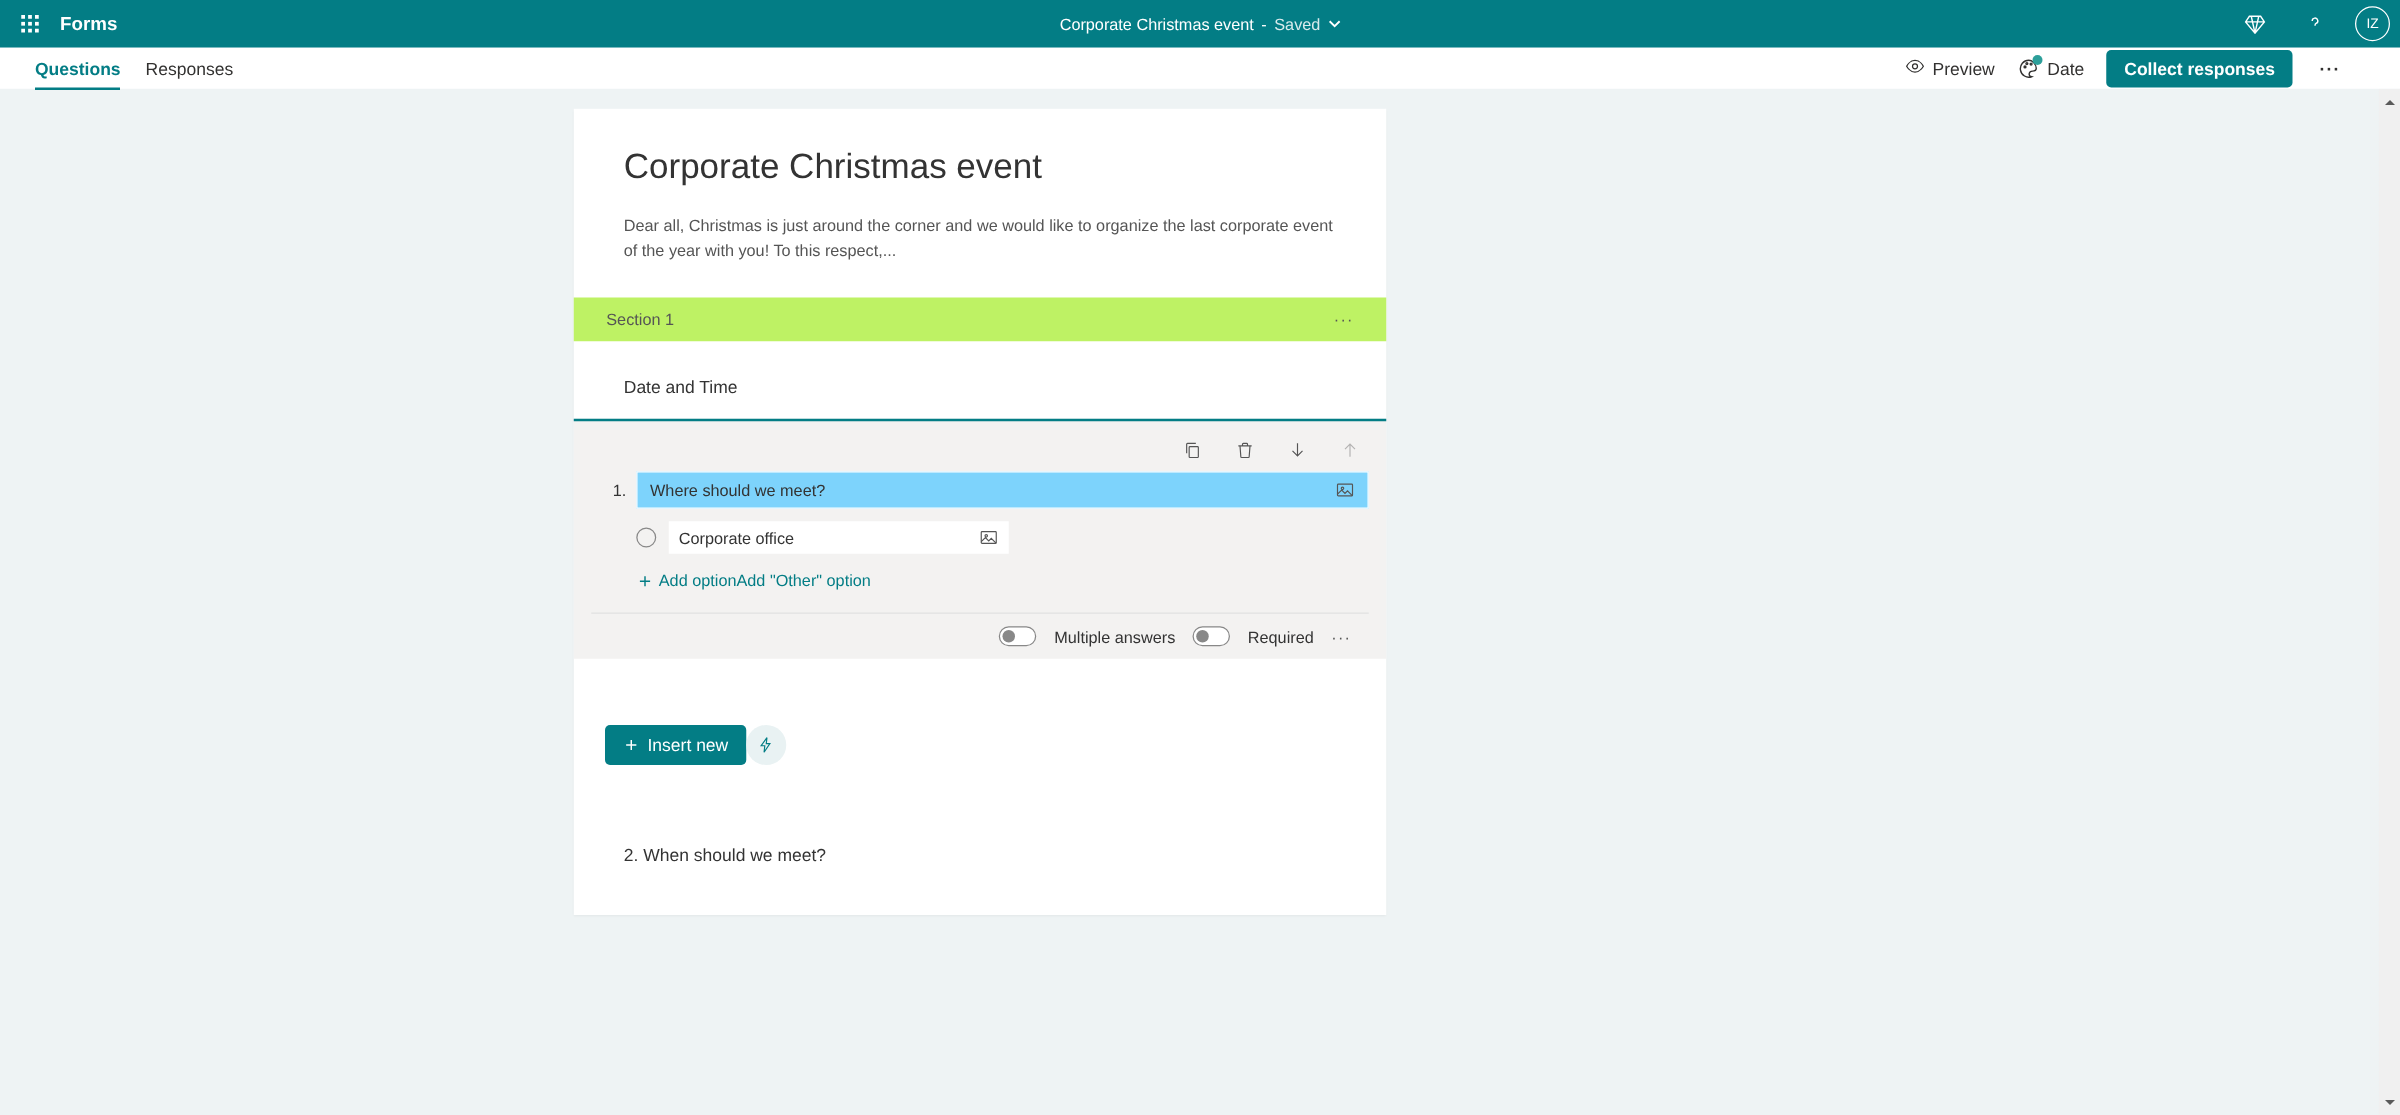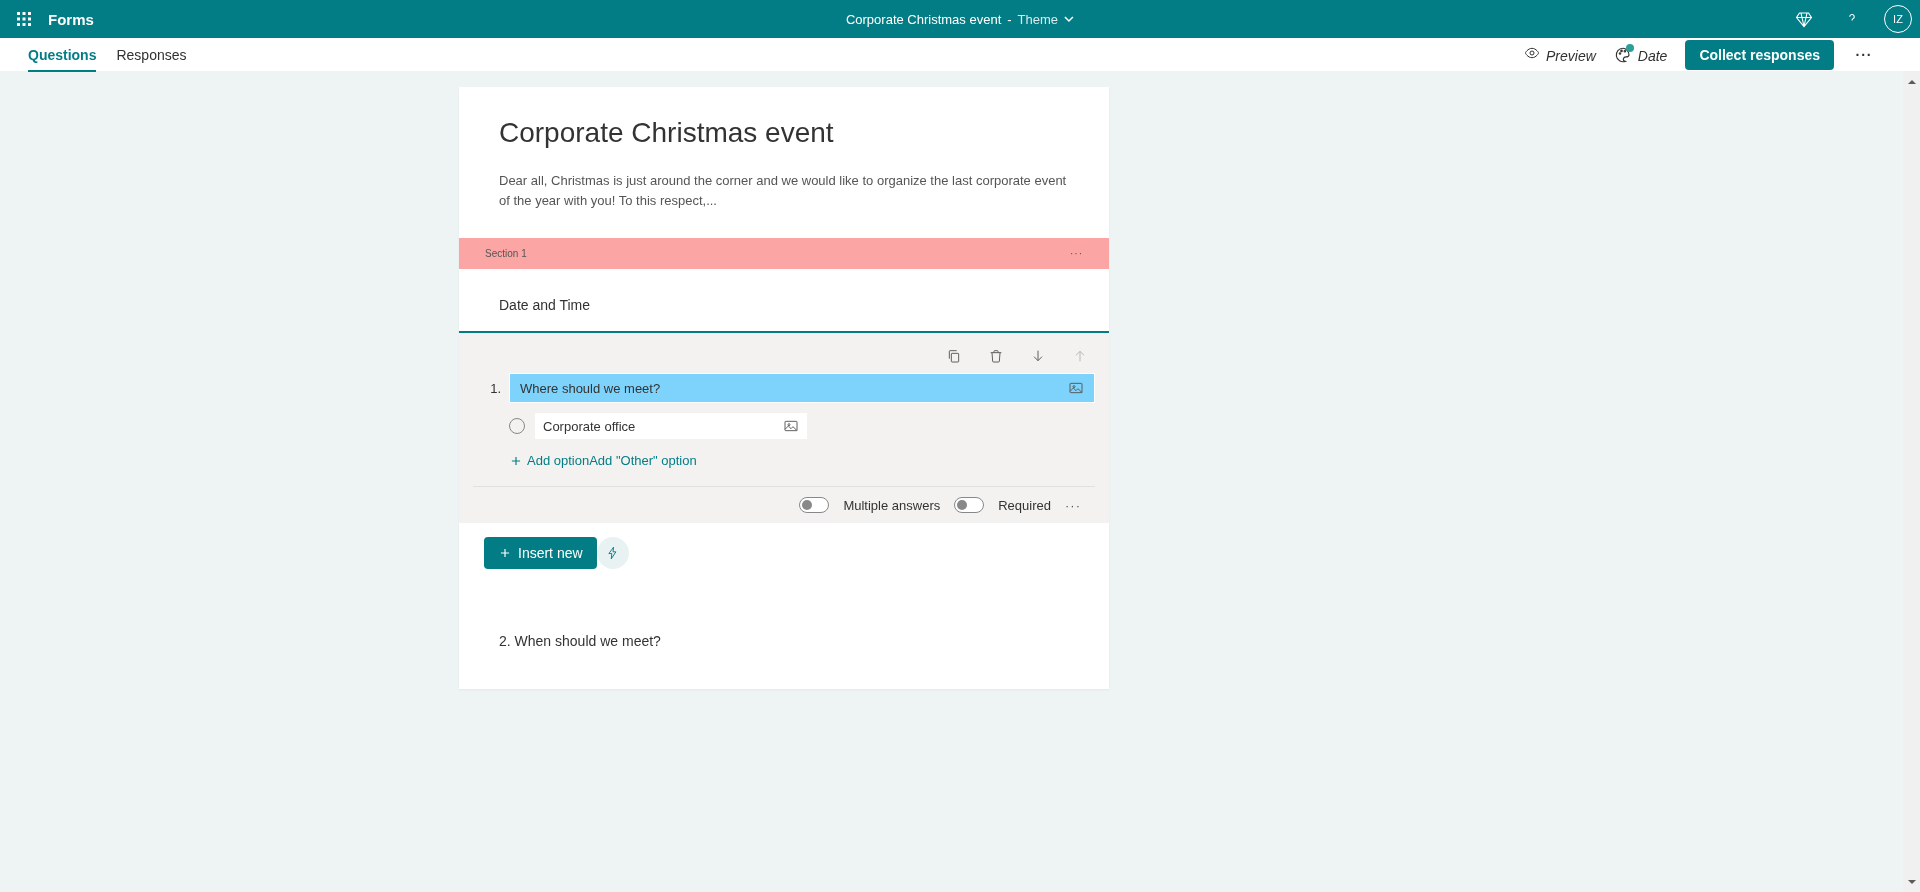--- a/index.html
+++ b/index.html
@@ -23,21 +23,21 @@
   
   .cmdbar {
     height:33px; background:#fff; border-bottom:0px solid #e1e1e1; display:flex; align-items:center;
     padding:0 44px 0 28px; font-size:14px;
   }
   .tabs { display:flex; gap:20px; height:100%; align-items:center; }
   .tab { color:#323130; cursor:pointer; height:100%; display:flex; align-items:center; position:relative; }
   .tab.active { color:#037d85; font-weight:600; }
   .tab.active::after { content:""; position:absolute; left:0; right:0; bottom:-1px; height:2px; background:#037d85; }
   .cmd-right { margin-left:auto; display:flex; align-items:center; gap:18px; }
-  .cmd-btn { display:flex; align-items:flex-end; gap:6px; color:#323130; cursor:pointer; font-size:14px;font-style:italic; }
+  .cmd-btn { display:flex; align-items:center; gap:6px; color:#323130; cursor:pointer; font-size:14px; }
   .cmd-btn svg { width:16px; height:16px; fill:none; stroke:#323130; stroke-width:1.5; }
   .theme-ico { position:relative; width:18px; height:18px; }
   .theme-ico .dot { position:absolute; right:-2px; top:-2px; width:8px; height:8px; background:#2c9f9a; border-radius:50%; }
   .collect-btn {
     background:#037d85; color:#fff; padding:7px 14px; border-radius:4px; font-size:14px; font-weight:600; cursor:pointer;
   }
   .more-dots { width:24px; display:flex; justify-content:center; cursor:pointer; color:#323130; font-weight:bold; letter-spacing:1px; }
   
   .canvas-area {
     position:absolute; top:71px; bottom:0; left:0; right:0; overflow:hidden;
@@ -49,22 +49,22 @@
   .sb-arrow { width:17px; height:17px; display:flex; align-items:center; justify-content:center; cursor:pointer; }
   .sb-arrow svg { width:10px; height:10px; fill:#5a5a5a; }
   .form-card {
     position:absolute; left:459px; top:16px; width:650px; background:#fff;
     box-shadow:0 1px 2px rgba(0,0,0,.05);
   }
   .title-block { padding:30px 40px 28px 40px; }
   .form-title { font-size:28px; font-weight:400; color:#333; margin-bottom:22px; }
   .form-desc { font-size:13px; color:#555; line-height:1.5; }
   .section-hdr {
-    background:#fca5a5; padding:10px 26px; display:flex; align-items:flex-start; justify-content:space-between;
-    font-size:10px; color:#555;
+    background:#bef264; padding:10px 26px; display:flex; align-items:flex-start; justify-content:space-between;
+    font-size:13px; color:#555;
   }
   .section-more { cursor:pointer; color:#555; letter-spacing:1px; }
   .section-title-row { padding:28px 40px 18px 40px; }
   .section-title { font-size:14px; color:#333; }
   
   .qcard {
     border-top:2px solid #037d85; background:#f3f2f1; padding:12px 14px 0 14px;
   }
   .qtoolbar { display:flex; justify-content:flex-end; gap:20px; padding:0 4px 6px 0; }
   .qtoolbar .tbtn { width:22px; height:22px; display:flex; align-items:center; justify-content:center; cursor:pointer; }
@@ -83,21 +83,21 @@
   .add-opt svg { width:14px; height:14px; stroke:#037d85; stroke-width:2; fill:none; }
   .add-other { color:#037d85; cursor:pointer; }
   .qfooter {
     border-top:1px solid #e1e1e1; padding:10px 14px; display:flex; justify-content:flex-end; align-items:center; gap:14px;
     font-size:13px; color:#333;
   }
   .toggle { width:30px; height:16px; border:1px solid #888; border-radius:10px; position:relative; cursor:pointer; background:#fff; }
   .toggle .knob { width:10px; height:10px; background:#888; border-radius:50%; position:absolute; top:2px; left:2px; }
   .qfooter .more { cursor:pointer; letter-spacing:1px; color:#555; }
   
-  .insert-row { padding:14px 0 0 25px; display:flex; align-items:center; gap:0; }
+  .insert-row { padding:14px 0 0 25px; display:flex; align-items:center; gap:0;margin-top:39px; }
   .insert-btn {
     background:#037d85; color:#fff; border-radius:4px; padding:8px 14px; font-size:14px;
     display:flex; align-items:center; gap:6px; cursor:pointer;
   }
   .insert-btn svg { width:14px; height:14px; stroke:#fff; stroke-width:2; fill:none; }
   .bolt-btn {
     width:32px; height:32px; border-radius:50%; background:#e9f2f3; display:flex; align-items:center; justify-content:center; cursor:pointer;
   }
   .bolt-btn svg { width:14px; height:14px; fill:none; stroke:#037d85; stroke-width:1.6; }
   
@@ -118,21 +118,21 @@
         <rect x="1" y="12" width="3" height="3"></rect>
         <rect x="6.5" y="12" width="3" height="3"></rect>
         <rect x="12" y="12" width="3" height="3"></rect>
       </svg>
   </div>
   <div class="app-name">Forms</div>
 
   <div class="doc-title-wrap">
     <span>Corporate Christmas event</span>
     <span>-</span>
-    <span class="doc-status">Theme</span>
+    <span class="doc-status">Saved</span>
     <span class="chev-down">
       <svg viewBox="0 0 10 10">
           <path d="M1 3 L5 7 L9 3" stroke="#fff" stroke-width="1.5" fill="none"></path>
         </svg>
     </span>
   </div>
 
   <div class="header-right">
     <div class="hicon">
       <svg viewBox="0 0 24 24">

